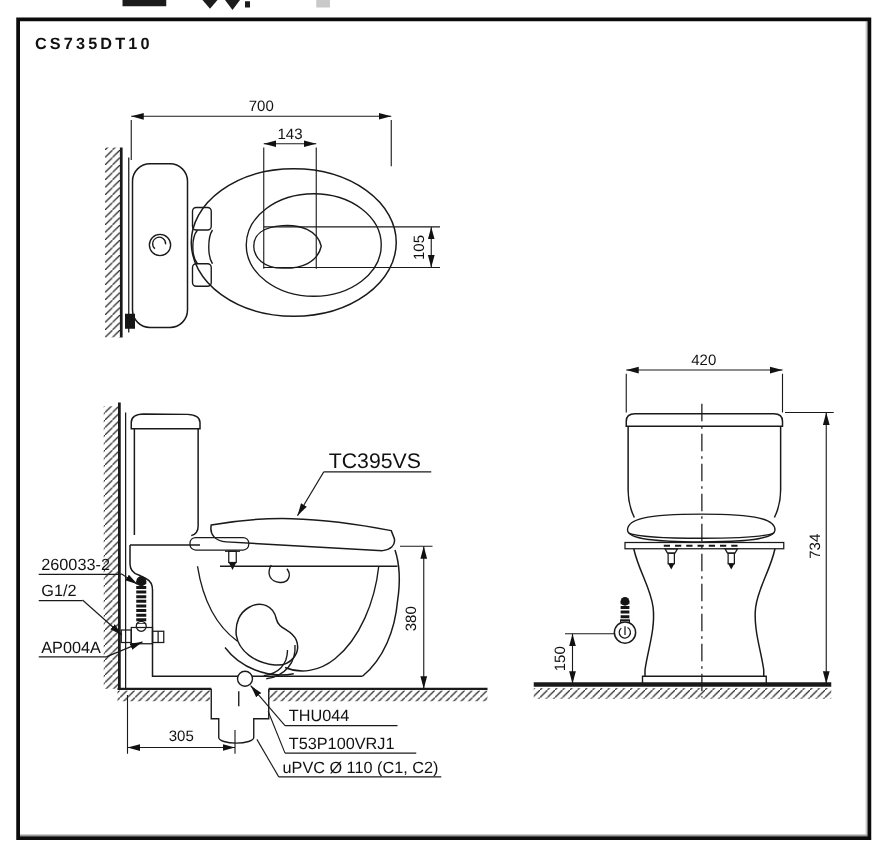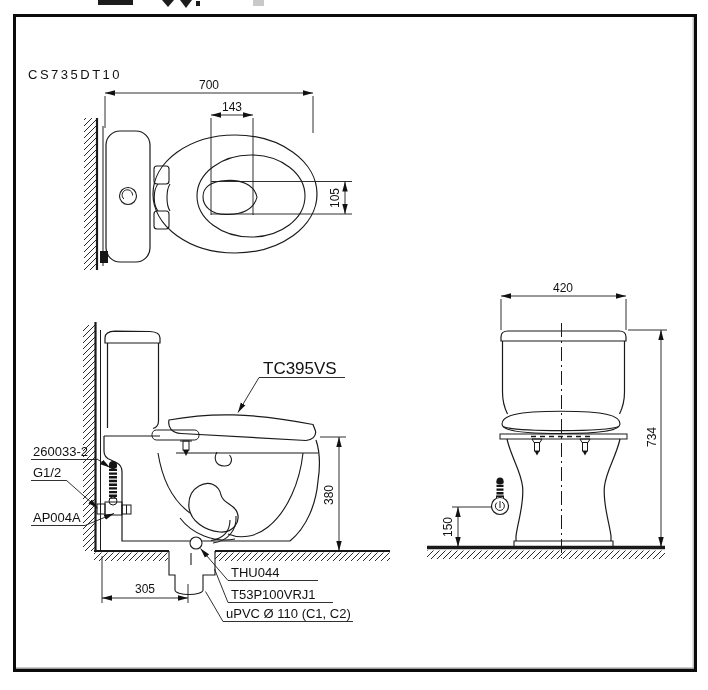--- a/index.html
+++ b/index.html
@@ -1,22 +1,22 @@
 <!DOCTYPE html>
 <html><head>
 <meta charset="utf-8">
 <style>
   html,body{margin:0;padding:0;background:#fff;}
   .page{position:relative;width:708px;height:690px;background:#fff;overflow:hidden;
         font-family:"Liberation Sans",sans-serif;color:#111;}
   .frame{position:absolute;left:13px;top:14px;width:684px;height:658px;
          border:3.5px solid #0b0b0b;box-sizing:border-box;
          box-shadow:inset 0 -1.5px 0 #9a9a9a, inset -1.5px 0 0 #c4c4c4;}
-  .model-title{position:absolute;left:28px;top:27px;font-size:13px;font-weight:normal;
-         letter-spacing:2.5px;color:#111;margin-top:40px;}
+  .model-title{position:absolute;left:28px;top:27px;font-size:13px;font-weight:bold;
+         letter-spacing:2.5px;color:#111;}
   svg{position:absolute;left:0;top:0;}
   svg text{font-family:"Liberation Sans",sans-serif;fill:#111;}
   .dimtxt{font-size:12px;}
   .lbltxt{font-size:13px;}
   .bigtxt{font-size:17px;}
   .frag{position:absolute;background:#1c1c1c;}
 </style>
 </head>
 <body>
 

